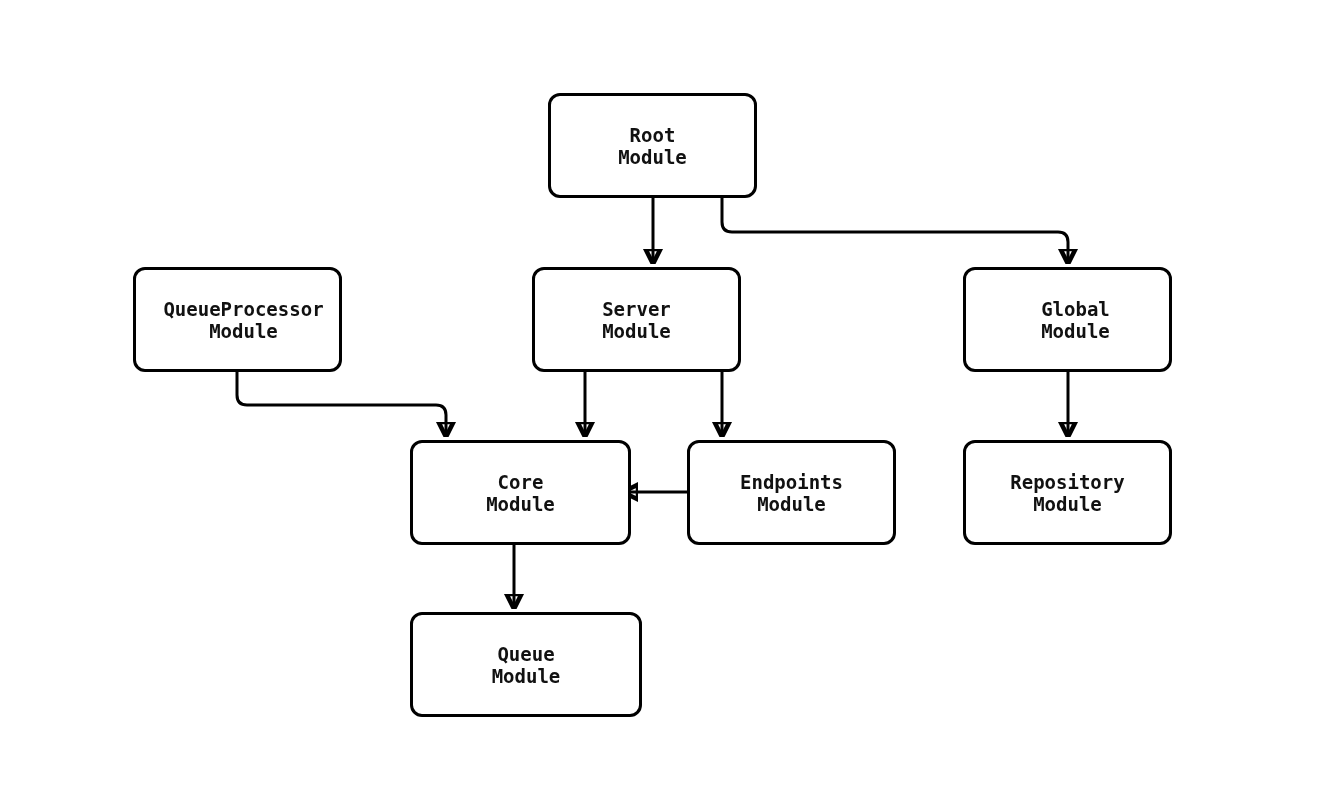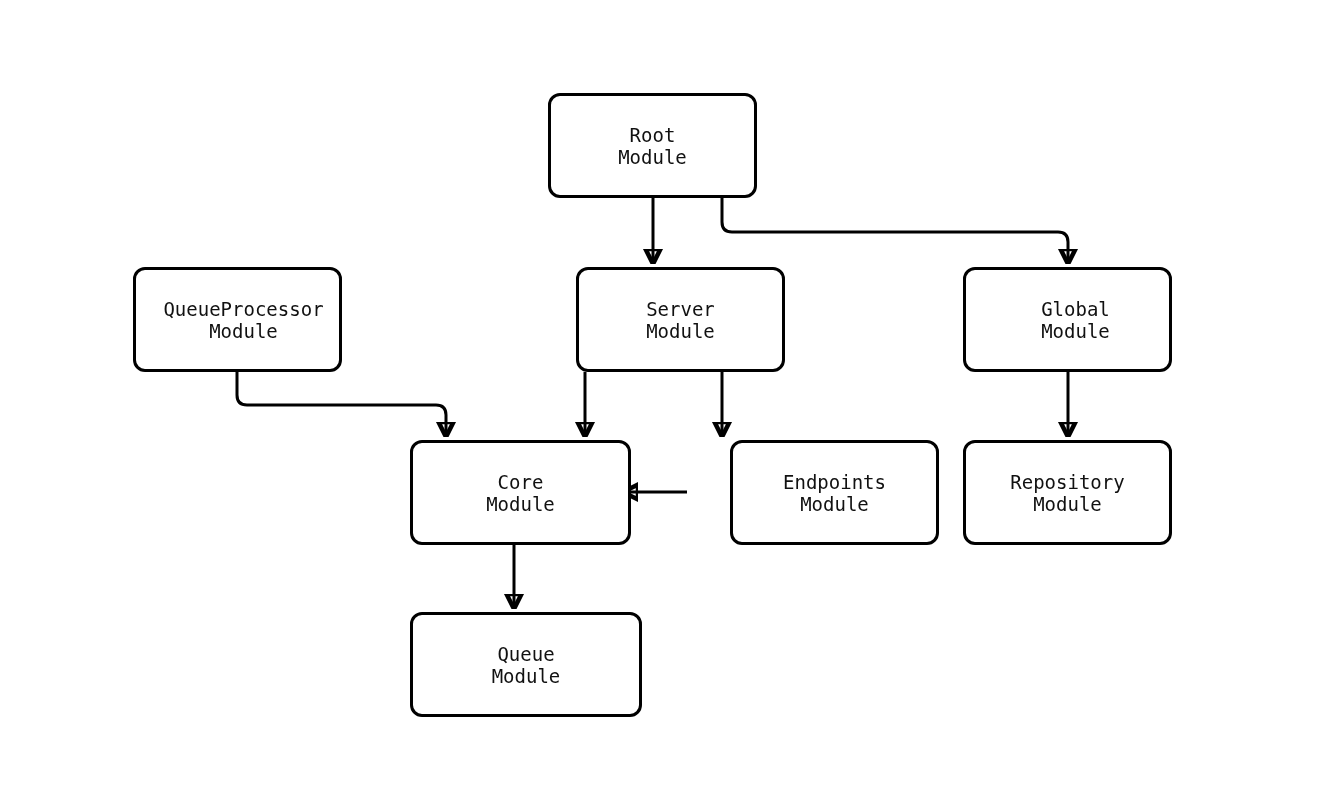--- a/index.html
+++ b/index.html
@@ -33,34 +33,34 @@
     height: 105px;
     box-sizing: border-box;
     background: #ffffff;
     border: 3px solid #000000;
     border-radius: 12px;
     display: flex;
     flex-direction: column;
     align-items: center;
     justify-content: center;
     text-align: center;
-    font-weight: normal;
+    font-weight: bold;
     font-size: 19px;
     line-height: 22px;
     color: #111111;
     letter-spacing: 0;
   }
   .node span { display: block; }
 
   .n-root          { left: 548px;  top: 93px;  }
   .n-queueprocessor{ left: 133px;  top: 267px; padding-left: 12px; }
-  .n-server        { left: 576px;  top: 267px; align-items: center; }
+  .n-server        { left: 532px;  top: 267px; align-items: center; }
   .n-global        { left: 963px;  top: 267px; padding-left: 16px; }
   .n-core          { left: 410px;  top: 440px; width: 221px; }
-  .n-endpoints     { left: 687px;  top: 440px; margin-left: 43px; }
+  .n-endpoints     { left: 687px;  top: 440px; }
   .n-repository    { left: 963px;  top: 440px; }
   .n-queue         { left: 410px;  top: 612px; width: 232px; }
 </style>
 </head>
 <body>
 
 <div class="stage">
 
   <svg class="edges" viewBox="0 0 1337 809" xmlns="http://www.w3.org/2000/svg">
     <defs>

